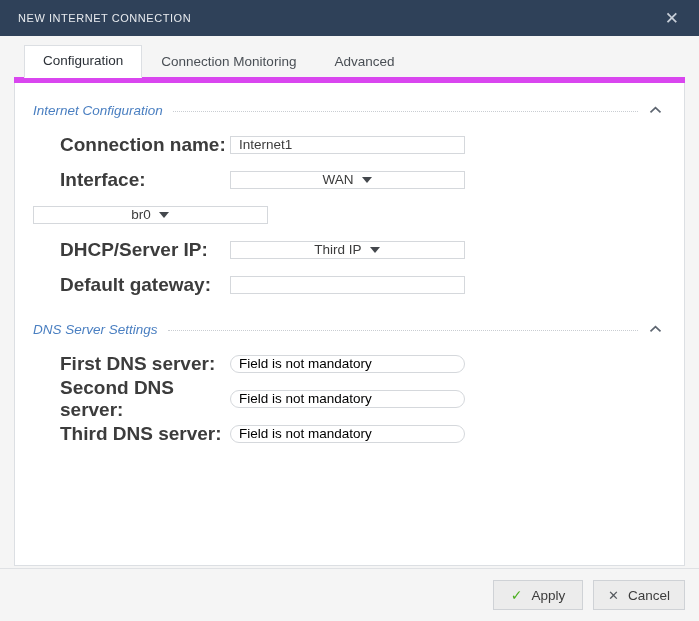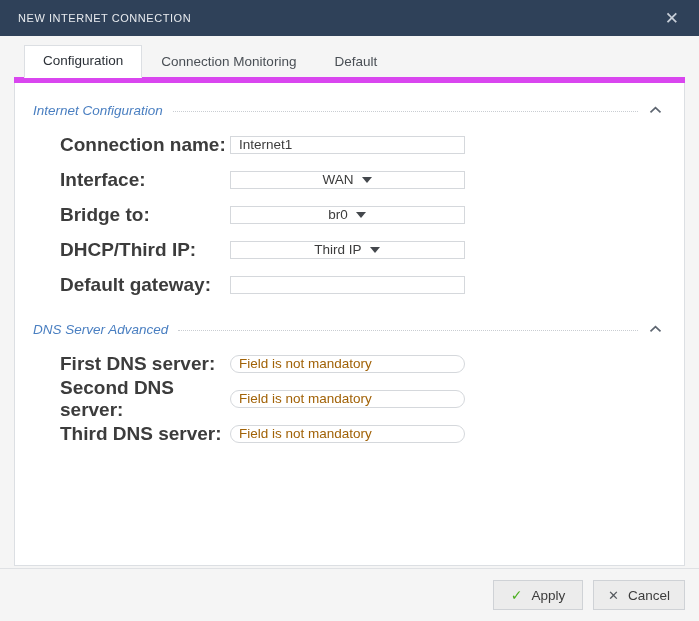--- a/index.html
+++ b/index.html
@@ -134,21 +134,21 @@
     height: 18px;
     border: 1px solid #d5d8dc;
     background: #ffffff;
     display: flex;
     align-items: center;
     padding: 0 8px;
     font-size: 13.5px;
     color: #3c3c3c;
     cursor: text;
   }
-  .field.placeholder { color: #a16207; border-radius: 13px; }
+  .field.placeholder { color: #000000; border-radius: 13px; }
   .select {
     cursor: pointer;
     justify-content: center;
     padding-right: 9px;
   }
   .caret {
     width: 0;
     height: 0;
     border-left: 5px solid transparent;
     border-right: 5px solid transparent;
@@ -207,21 +207,21 @@
 <div class="titlebar">
   <span class="titlebar-title">NEW INTERNET CONNECTION</span>
   <span class="close-btn">✕</span>
 </div>
 
 <div class="dialog-body">
 
   <div class="tabstrip" id="tabstrip">
       <div class="tab active">Configuration</div>
       <div class="tab">Connection Monitoring</div>
-      <div class="tab">Default</div>
+      <div class="tab">Advanced</div>
     </div>
 
   <div class="content-panel" id="panel">
       <div class="section-header">
         <span class="section-title" style="color: rgb(74, 127, 193);">Internet Configuration</span>
         <span class="section-rule"></span>
         <span class="chevron">
           <svg width="13" height="8" viewBox="0 0 13 8">
             <path d="M1.5 6.3 L6.5 1.6 L11.5 6.3" fill="none" stroke="#5d6570" stroke-width="1.7"></path>
           </svg>
@@ -234,42 +234,41 @@
         </div>
       </div>
       <div class="form-row">
         <div class="form-label">Interface:</div>
         <div class="field select">
           <span>WAN</span>
           <span class="caret"></span>
         </div>
       </div>
       <div class="form-row">
-        <div class="form-label">Bridge to:</div>
         <div class="field select">
           <span>br0</span>
           <span class="caret"></span>
         </div>
       </div>
       <div class="form-row">
-        <div class="form-label">DHCP/Third IP:</div>
+        <div class="form-label">DHCP/Server IP:</div>
         <div class="field select">
           <span>Third IP</span>
           <span class="caret"></span>
         </div>
       </div>
       <div class="form-row">
         <div class="form-label">Default gateway:</div>
         <div class="field">
           <span></span>
         </div>
       </div>
       <div class="section-gap"></div>
       <div class="section-header">
-        <span class="section-title" style="color: rgb(74, 127, 193);">DNS Server Advanced</span>
+        <span class="section-title" style="color: rgb(74, 127, 193);">DNS Server Settings</span>
         <span class="section-rule"></span>
         <span class="chevron">
           <svg width="13" height="8" viewBox="0 0 13 8">
             <path d="M1.5 6.3 L6.5 1.6 L11.5 6.3" fill="none" stroke="#5d6570" stroke-width="1.7"></path>
           </svg>
         </span>
       </div>
       <div class="form-row">
         <div class="form-label">First DNS server:</div>
         <div class="field placeholder">

